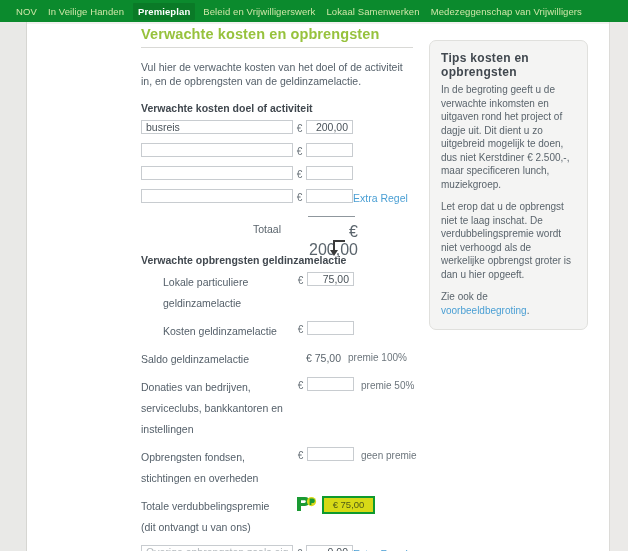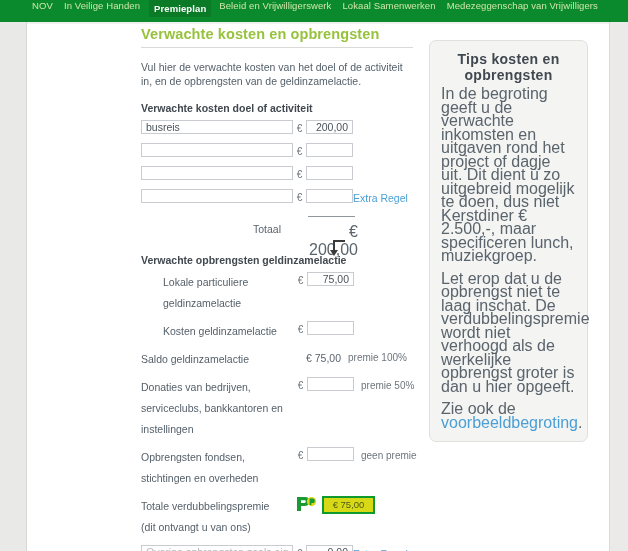--- a/index.html
+++ b/index.html
@@ -45,22 +45,22 @@
   }
 
   
   .topnav {
     position: absolute;
     left: 0; top: 0;
     width: 628px;
     height: 22px;
     background: #0b8a2d;
     display: flex;
-    align-items: flex-start;
-    padding-left: 32px;
+    align-items: center;
+    padding-left: 16px;
     box-sizing: border-box;
     white-space: nowrap;
   }
   .topnav .navitem {
     color: #cfe6a8;
     font-size: 9.5px;
     margin-right: 11px;
     letter-spacing: .1px;
     cursor: pointer;
   }
@@ -239,29 +239,28 @@
     top: 40px;
     width: 159px;
     background: #f4f4f3;
     border: 1px solid #e0e0dd;
     border-radius: 7px;
     padding: 10px 11px 12px 11px;
     box-sizing: border-box;
   }
   .tips h3 {
     margin: 0 0 4px 0;
-    font-size: 14px;
+    font-size: 12px;
     font-weight: bold;
     color: #41484f;
     letter-spacing: .3px;
-    text-align: center;
   }
   .tips p {
     margin: 0 0 9px 0;
-    font-size: 16px;
+    font-size: 10px;
     line-height: 13.5px;
     color: #5a646c;
   }
   .tips p:last-child { margin-bottom: 0; }
   .tips a { color: #4a9fd4; text-decoration: none; }
 
   
   .cursor {
     position: absolute;
     left: 329px;

